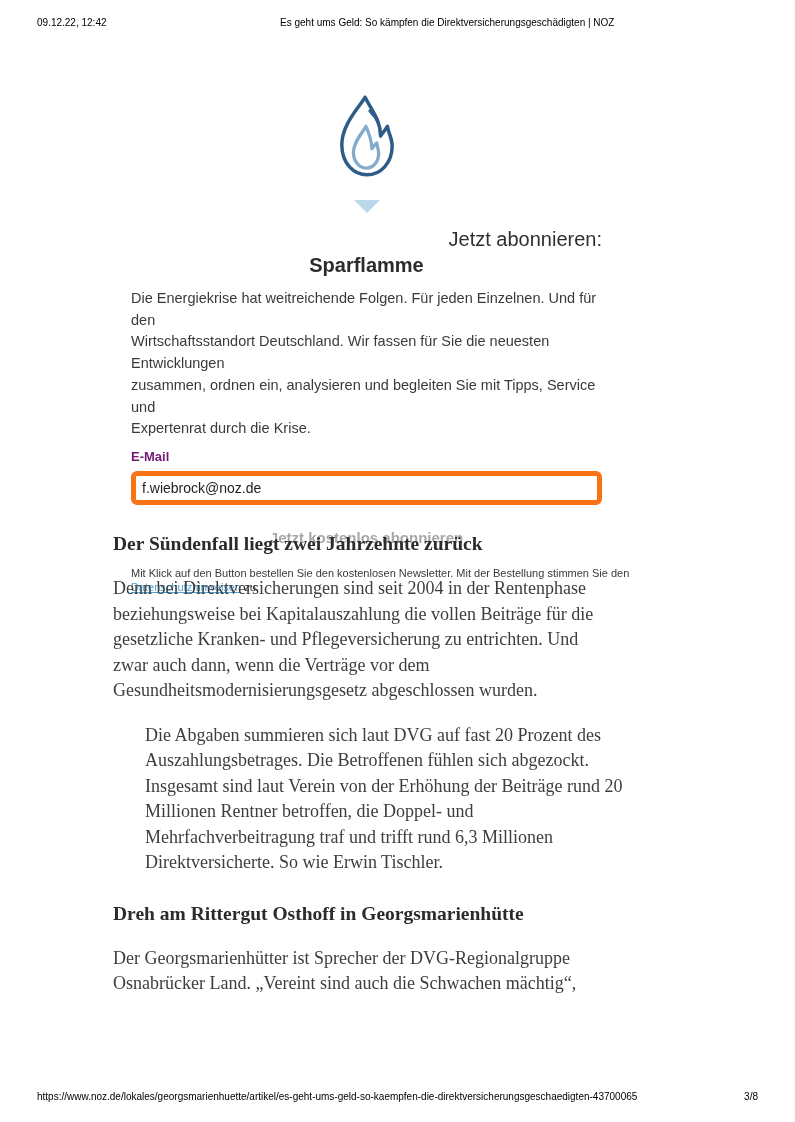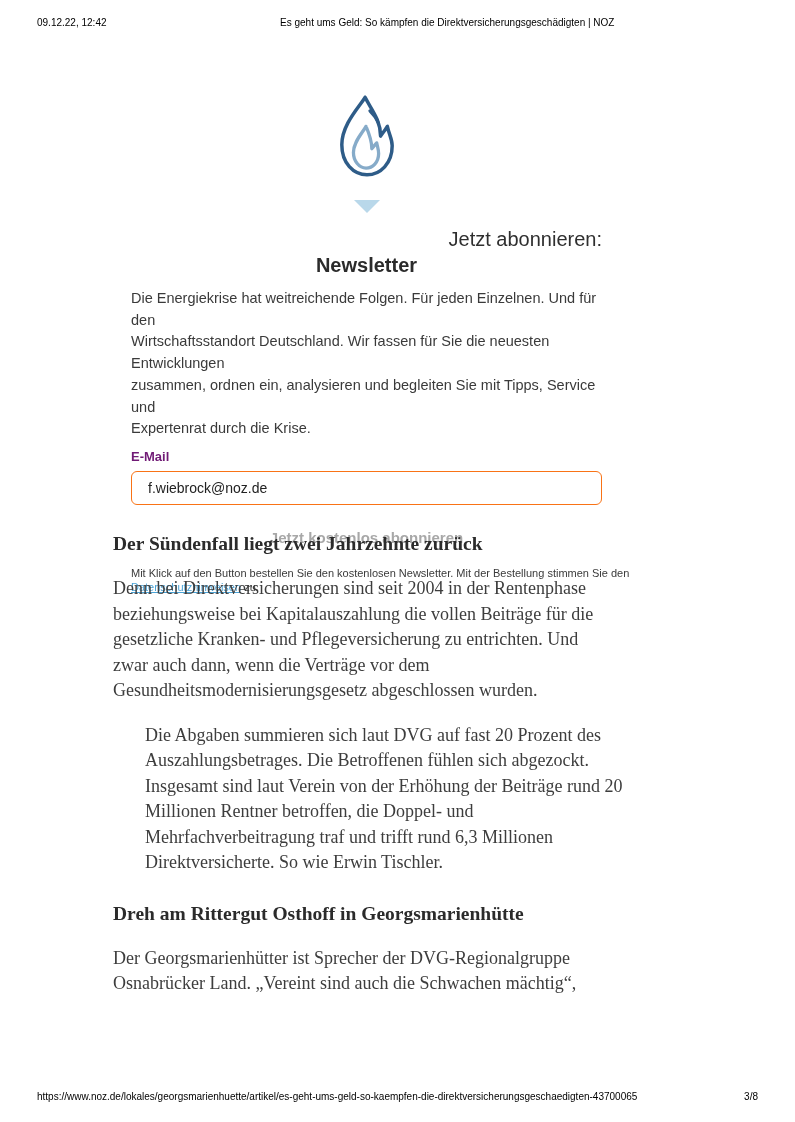--- a/index.html
+++ b/index.html
@@ -75,24 +75,24 @@
   .nl-email-label {
     margin-top: 9px;
     font-size: 13px;
     font-weight: 700;
     color: #701a75;
   }
   .nl-email-input {
     margin-top: 7px;
     width: 471px;
     height: 34px;
-    border: 1px solid #f97316;
+    border: 5px solid #f97316;
     border-radius: 6px;
     background: #ffffff;
-    padding: 0 16px;
+    padding: 0 6px;
     font-family: "Liberation Sans", sans-serif;
     font-size: 14px;
     color: #222222;
     outline: none;
     display: block;
   }
   .nl-subscribe-btn {
     display: block;
     width: 100%;
     margin-top: 24px;
@@ -159,21 +159,21 @@
         <path d="M35 18 C 39 22 42 26 44 31" stroke="#2e5c88" stroke-width="3.2" stroke-linecap="round" fill="none"></path>
         <path d="M31 34 C 27 41 18 50 18 61 C 18 70 24 77 31 77 C 38 77 44 71 44 62 C 44 58 43 56 42 51 C 40 53 39 55 37 57 C 37 48 34 41 31 34" stroke="#86abc9" stroke-width="3.4" stroke-linecap="round" stroke-linejoin="round" fill="none"></path>
       </svg>
     </div>
 
     <div class="arrow-wrap">
       <span class="arrow-down"></span>
     </div>
 
     <div class="nl-kicker">Jetzt abonnieren:</div>
-    <div class="nl-name">Newsletter</div>
+    <div class="nl-name">Sparflamme</div>
 
     <p class="nl-desc">Die Energiekrise hat weitreichende Folgen. Für jeden Einzelnen. Und für den
 Wirtschaftsstandort Deutschland. Wir fassen für Sie die neuesten Entwicklungen
 zusammen, ordnen ein, analysieren und begleiten Sie mit Tipps, Service und
 Expertenrat durch die Krise.</p>
 
     <div class="nl-email-label">E-Mail</div>
     <input class="nl-email-input" type="text" value="f.wiebrock@noz.de" style="">
 
     <button class="nl-subscribe-btn">Jetzt kostenlos abonnieren</button>

